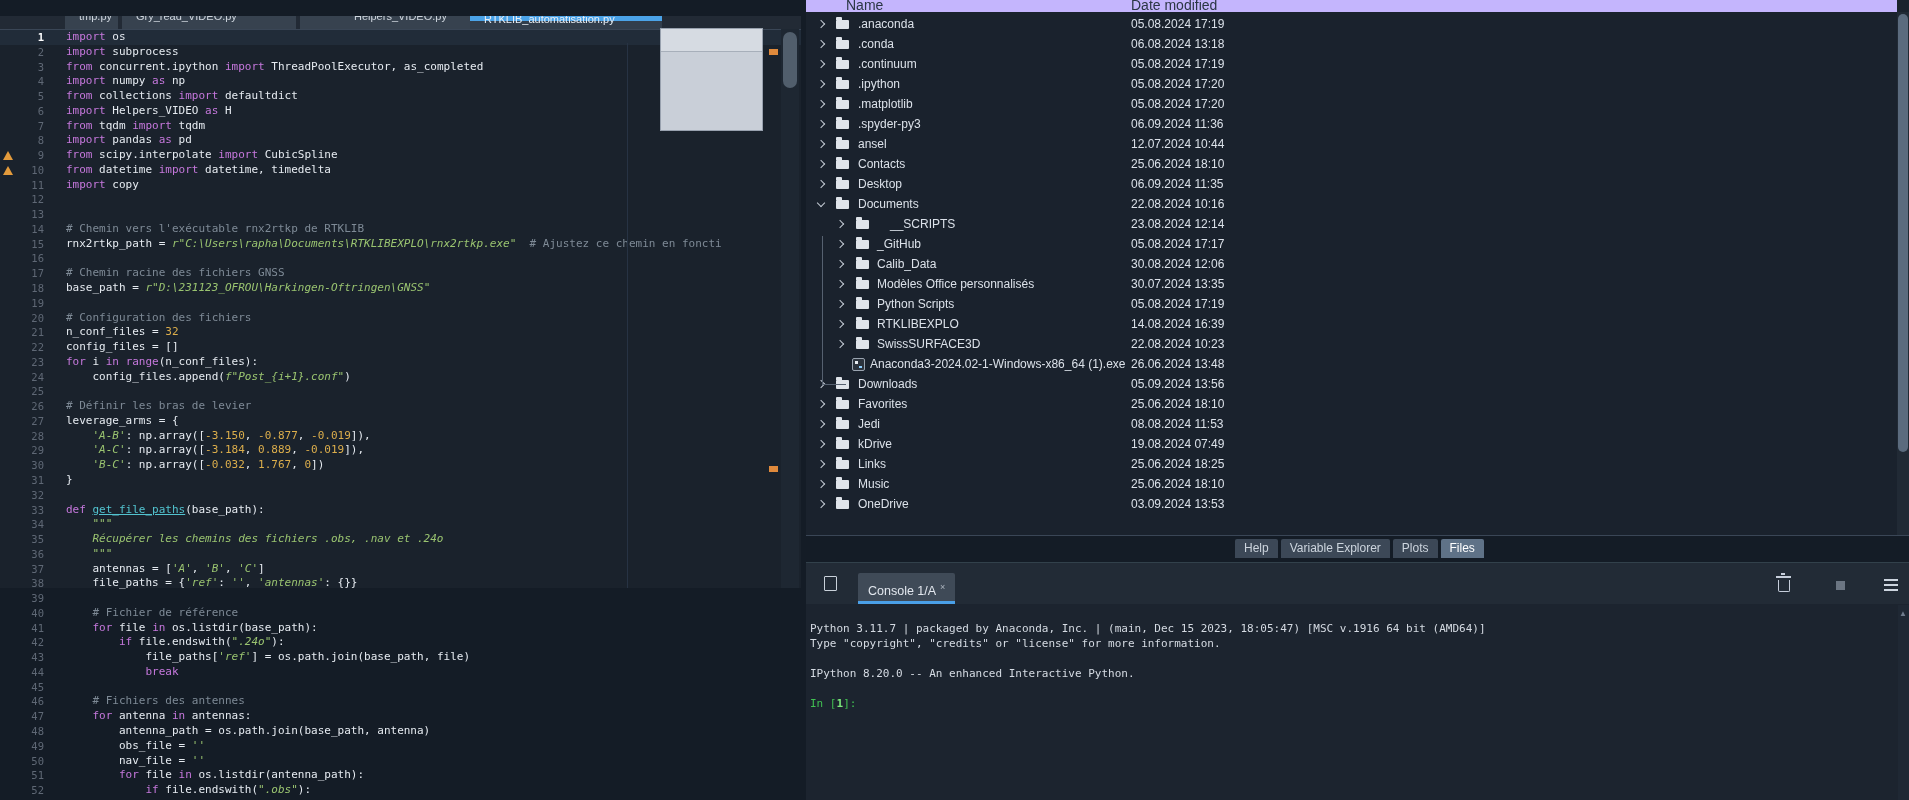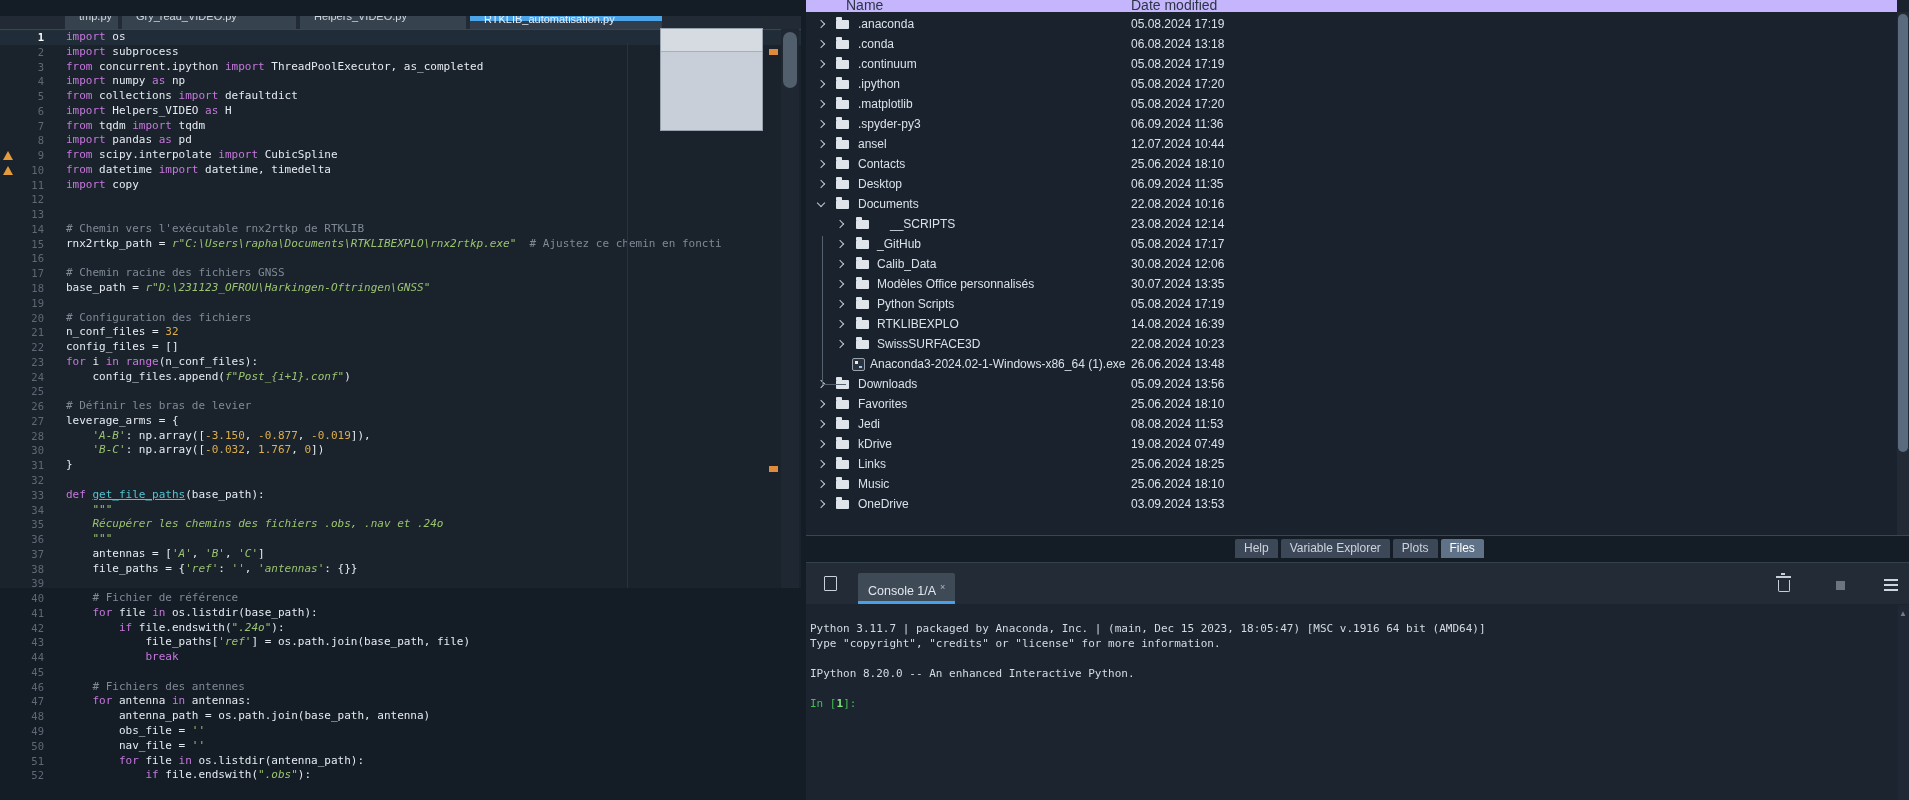--- a/index.html
+++ b/index.html
@@ -98,21 +98,21 @@
 <div id="app">
 
   <div id="editor-pane">
     <div id="file-tabbar">
         <div class="ftab" style="left: 65px; width: 53px;">
           <span>tmp.py</span>
         </div>
         <div class="ftab" style="left: 122px; width: 174px;">
           <span>Gry_read_VIDEO.py</span>
         </div>
-        <div class="ftab" style="left: 300px; width: 166px;">
+        <div class="ftab" style="left: 300px; width: 166px; padding-left: 40px;">
           <span>Helpers_VIDEO.py</span>
         </div>
         <div class="ftab active" style="left: 470px; width: 192px;">
           <span>RTKLIB_automatisation.py</span>
         </div>
       </div>
     <div id="code-area">
       <div id="code-lines">
           <div class="row cur">
             <span class="ln">1</span>
@@ -220,20 +220,24 @@
             <span class="ln">26</span>
             <span class="code"><span class="c"># Définir les bras de levier</span></span>
           </div>
           <div class="row">
             <span class="ln">27</span>
             <span class="code"><span class="t">leverage_arms = {</span></span>
           </div>
           <div class="row">
             <span class="ln">28</span>
             <span class="code"><span class="t">    </span><span class="s">'A-B'</span><span class="t">: np.array([</span><span class="n">-3.150</span><span class="t">, </span><span class="n">-0.877</span><span class="t">, </span><span class="n">-0.019</span><span class="t">]),</span></span>
+          </div>
+          <div class="row">
+            <span class="ln">29</span>
+            <span class="code"><span class="t">    </span><span class="s">'A-C'</span><span class="t">: np.array([</span><span class="n">-3.184</span><span class="t">, </span><span class="n">0.889</span><span class="t">, </span><span class="n">-0.019</span><span class="t">]),</span></span>
           </div>
           <div class="row">
             <span class="ln">30</span>
             <span class="code"><span class="t">    </span><span class="s">'B-C'</span><span class="t">: np.array([</span><span class="n">-0.032</span><span class="t">, </span><span class="n">1.767</span><span class="t">, </span><span class="n">0</span><span class="t">])</span></span>
           </div>
           <div class="row">
             <span class="ln">31</span>
             <span class="code"><span class="t">}</span></span>
           </div>
           <div class="row">

